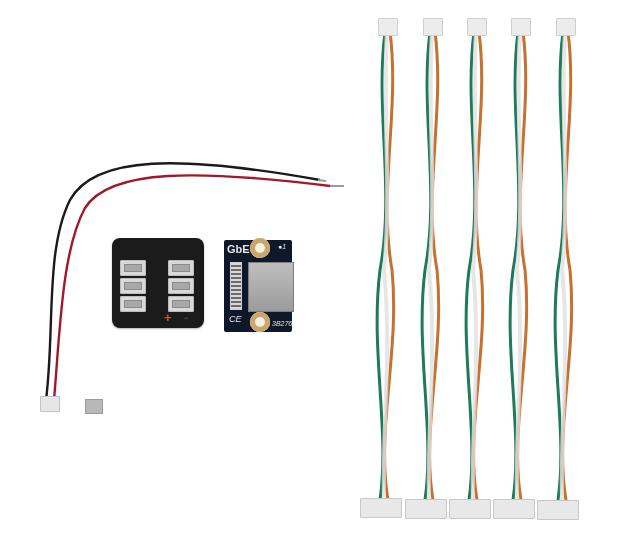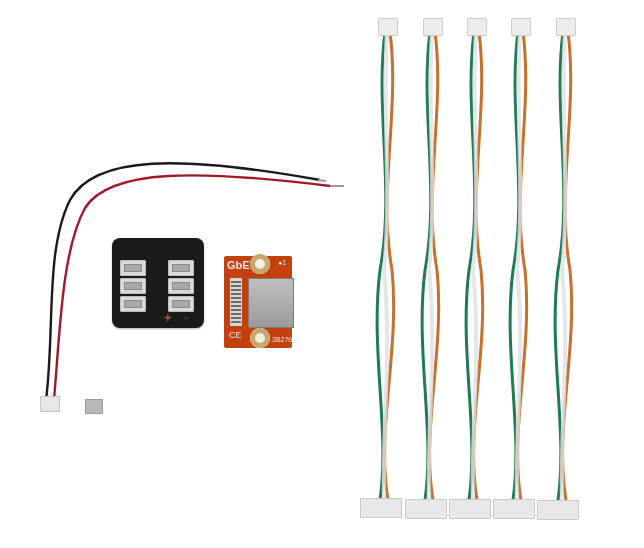--- a/index.html
+++ b/index.html
@@ -7,31 +7,31 @@
            font-family: "Liberation Sans", sans-serif; }
     #scene { position: absolute; left: 0; top: 0; width: 644px; height: 548px; }
     .board { position: absolute; }
     .hub-board { left: 112px; top: 238px; width: 92px; height: 90px; background: #1b1b1b;
                  border-radius: 8px; box-shadow: 0 1px 2px rgba(0,0,0,0.3); }
     .port { position: absolute; width: 24px; height: 14px; background: #d9d9d9;
             border: 1px solid #bcbcbc; border-radius: 1px; }
     .port::after { content: ""; position: absolute; left: 3px; top: 3px; width: 16px; height: 6px;
                    background: #a8a8a8; border: 1px solid #8a8a8a; }
     .polarity { position: absolute; font-size: 13px; font-weight: bold; }
-    .gbe-board { left: 224px; top: 256px; width: 68px; height: 92px; background: #c2410c;
+    .gbe-board { left: 224px; top: 240px; width: 68px; height: 92px; background: #0f172a;
                  border-radius: 2px; }
     .mount-hole { position: absolute; width: 20px; height: 20px; border-radius: 50%;
                   background: #c9a66b; box-shadow: inset 0 0 0 5px #c9a66b, inset 0 0 0 10px #f5efe2; }
     .rj45 { position: absolute; left: 24px; top: 22px; width: 44px; height: 48px;
             background: linear-gradient(#bfbfbf, #9b9b9b); border: 1px solid #7c7c7c; }
     .fpc { position: absolute; left: 6px; top: 22px; width: 10px; height: 46px;
            background: repeating-linear-gradient(#d8d8d8 0 2px, #6b6b6b 2px 4px);
            border: 1px solid #cfcfcf; }
     .silk { position: absolute; color: #e6e6e6; font-size: 11px; font-weight: bold; }
-    .silk-small { position: absolute; color: #e6e6e6; font-size: 7px; }
+    .silk-small { position: absolute; color: #e6e6e6; font-size: 7px; font-style: italic; }
     .cable-conn-top { position: absolute; width: 18px; height: 16px; background: #ececec;
                       border: 1px solid #cfcfcf; border-radius: 1px; }
     .cable-conn-bottom { position: absolute; width: 40px; height: 18px; background: #e8e8e8;
                          border: 1px solid #c8c8c8; border-radius: 1px; }
     .small-conn { position: absolute; background: #e6e6e6; border: 1px solid #c5c5c5; }
     .cap { position: absolute; background: #b8b8b8; border: 1px solid #9a9a9a; }
     svg { position: absolute; left: 0; top: 0; }
   </style>
 </head>
 <body>

